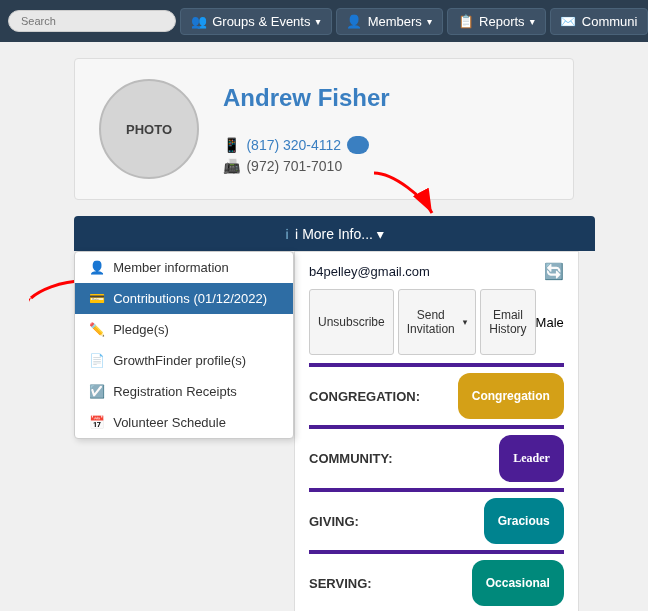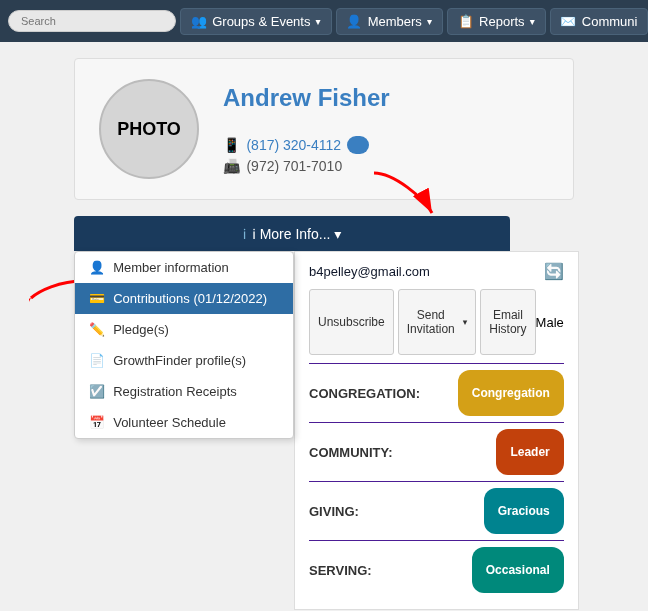--- a/index.html
+++ b/index.html
@@ -60,22 +60,22 @@
       gap: 24px;
     }
     .photo-placeholder {
       width: 100px;
       height: 100px;
       border-radius: 50%;
       background: #d5d5d5;
       display: flex;
       align-items: center;
       justify-content: center;
-      font-size: 18px;
-      color: #000000;
+      font-size: 13px;
+      color: #404040;
       font-weight: bold;
       flex-shrink: 0;
       border: 2px solid #bbb;
     }
     .profile-info { flex: 1; }
     .profile-name {
       font-size: 24px;
       color: #3a7fc1;
       font-weight: bold;
       margin-bottom: 24px;
@@ -93,21 +93,21 @@
       font-size: 14px;
       display: flex;
       align-items: center;
       gap: 6px;
     }
 
     
     .more-info-bar {
       background: #1a3a5c;
       color: #fff;
-      width: 436px;
+      width: 521px;
       text-align: center;
       padding: 8px 0;
       border-radius: 4px 4px 0 0;
       cursor: pointer;
       font-size: 14px;
       position: relative;
       margin-bottom: 0;
     }
 
     
@@ -172,35 +172,35 @@
       align-items: center;
       gap: 8px;
     }
     .detail-btn .caret { font-size: 9px; }
 
     .detail-field {
       display: flex;
       justify-content: space-between;
       align-items: center;
       padding: 6px 0;
-      border-top: 1px solid #4c1d95;
+      border-top: 4px solid #4c1d95;
       font-size: 13px;
     }
     .field-label { font-weight: bold; color: #333; }
 
     .badge {
       display: inline-block;
       padding: 16px 14px;
       border-radius: 12px;
       font-size: 12px;
       font-weight: bold;
       color: #fff;
     }
     .badge-gold { background: #d4a017; }
-    .badge-green { background: #c2410c; }
+    .badge-green { background: #4c1d95; font-family: Liberation Serif, serif; }
     .badge-teal { background: #00897b; }
     .badge-blue-green { background: #00838f; }
 
     .main-area {
       position: relative;
       width: 500px;
     }
 
     
     .arrow-svg {

